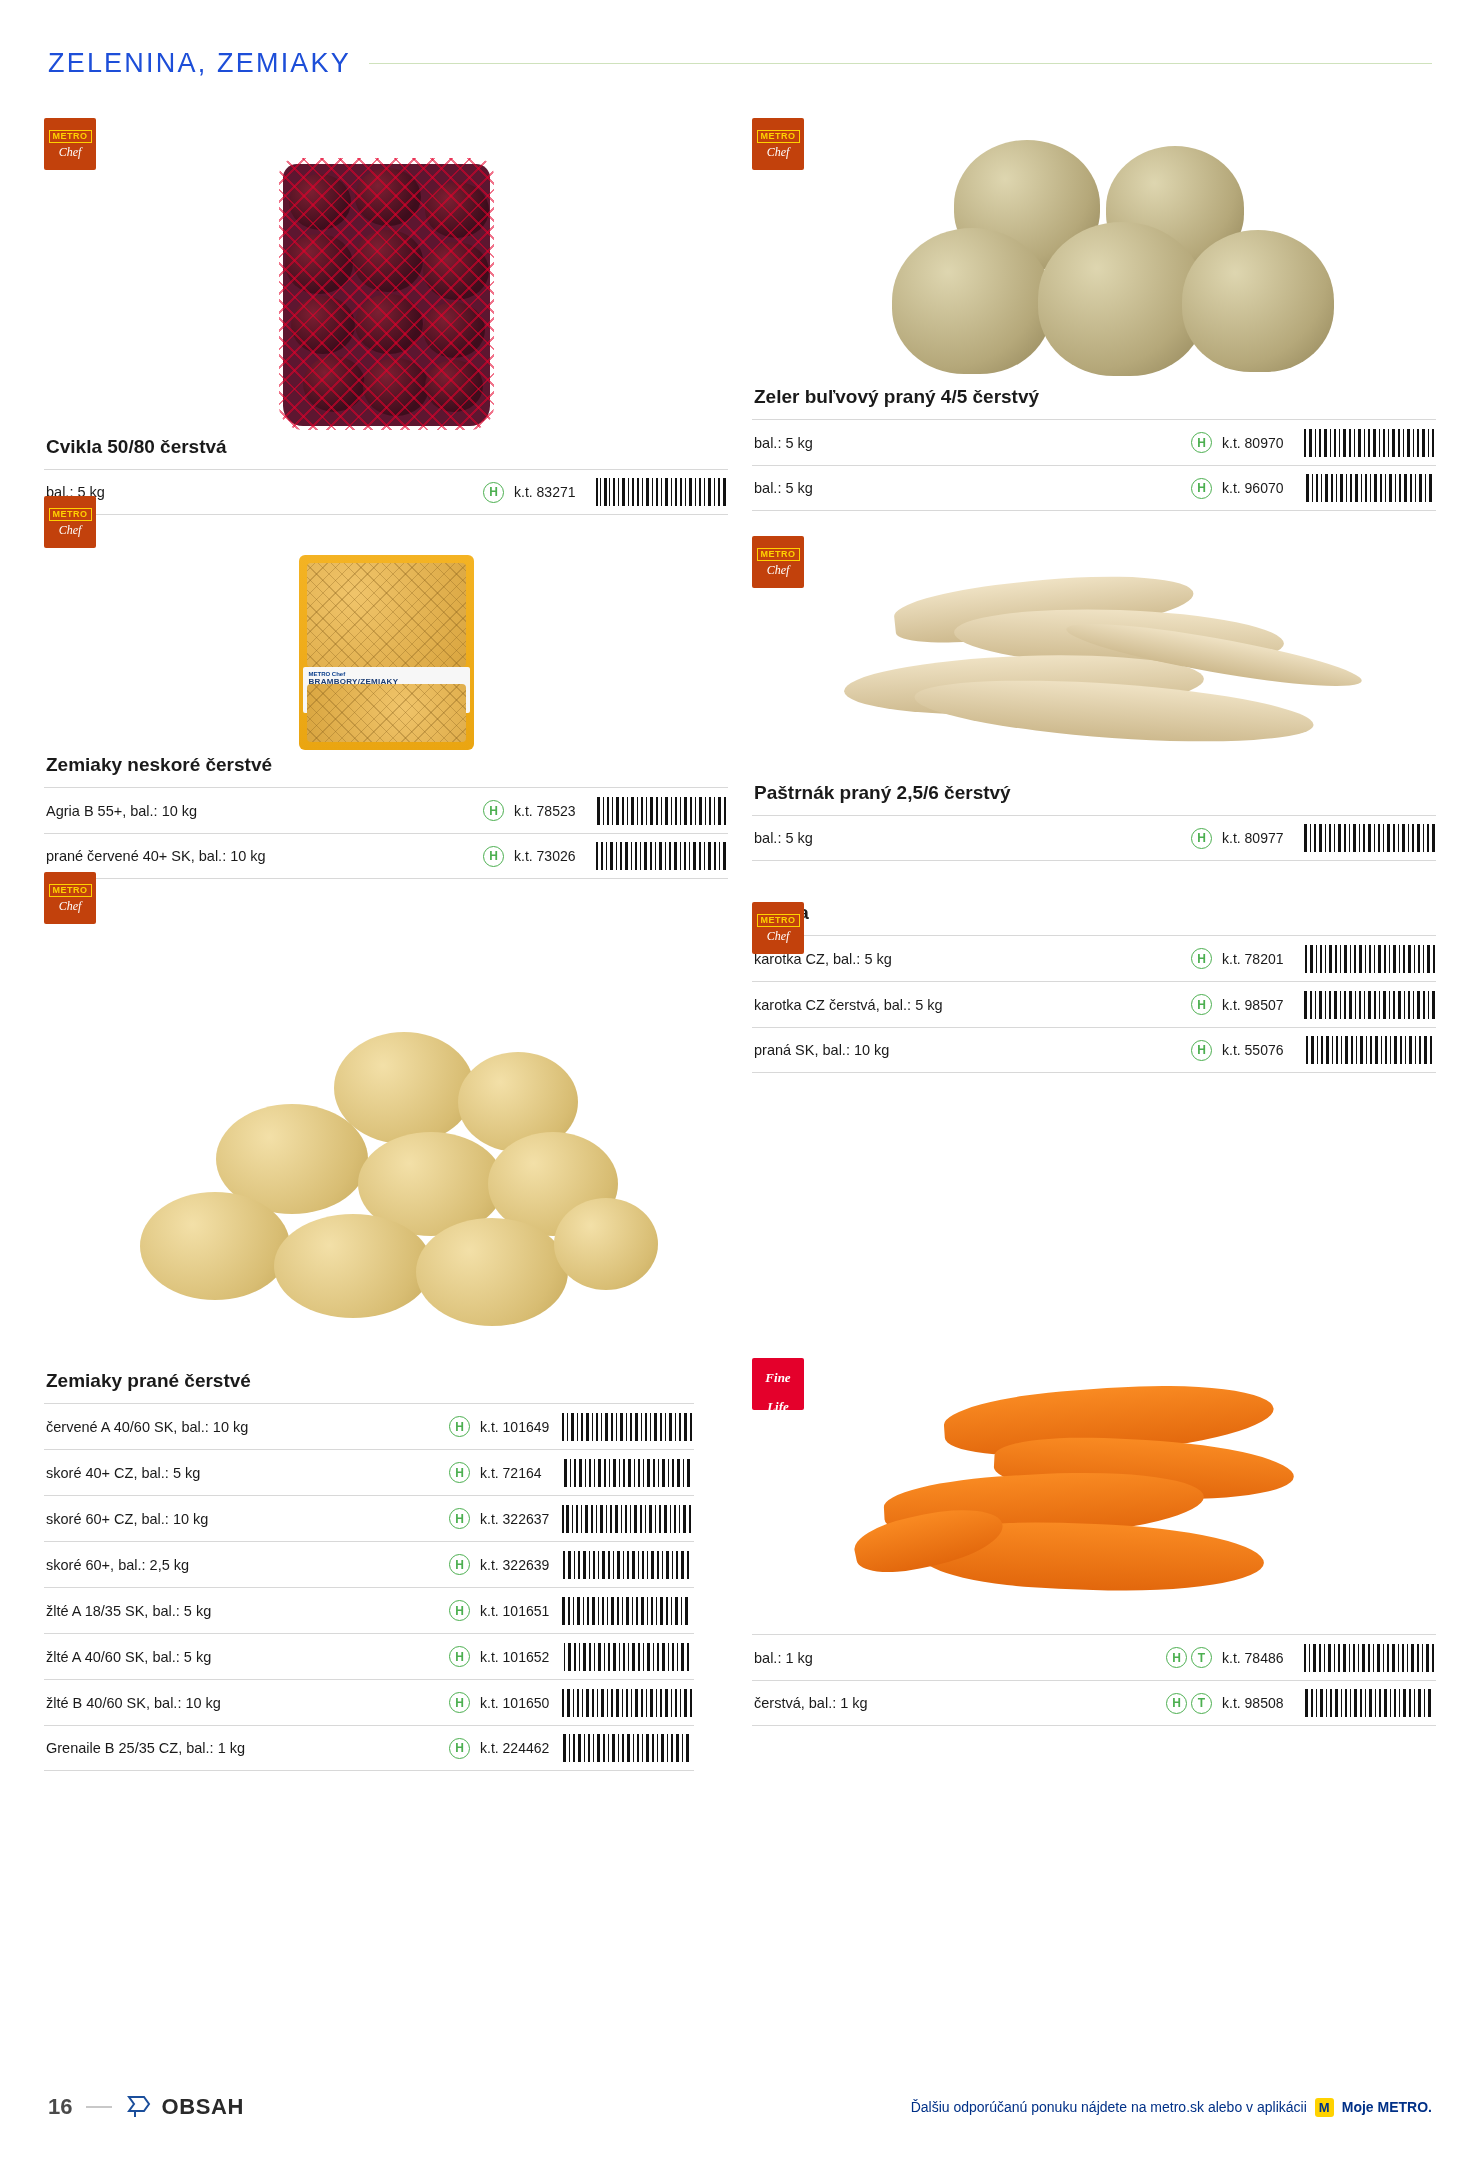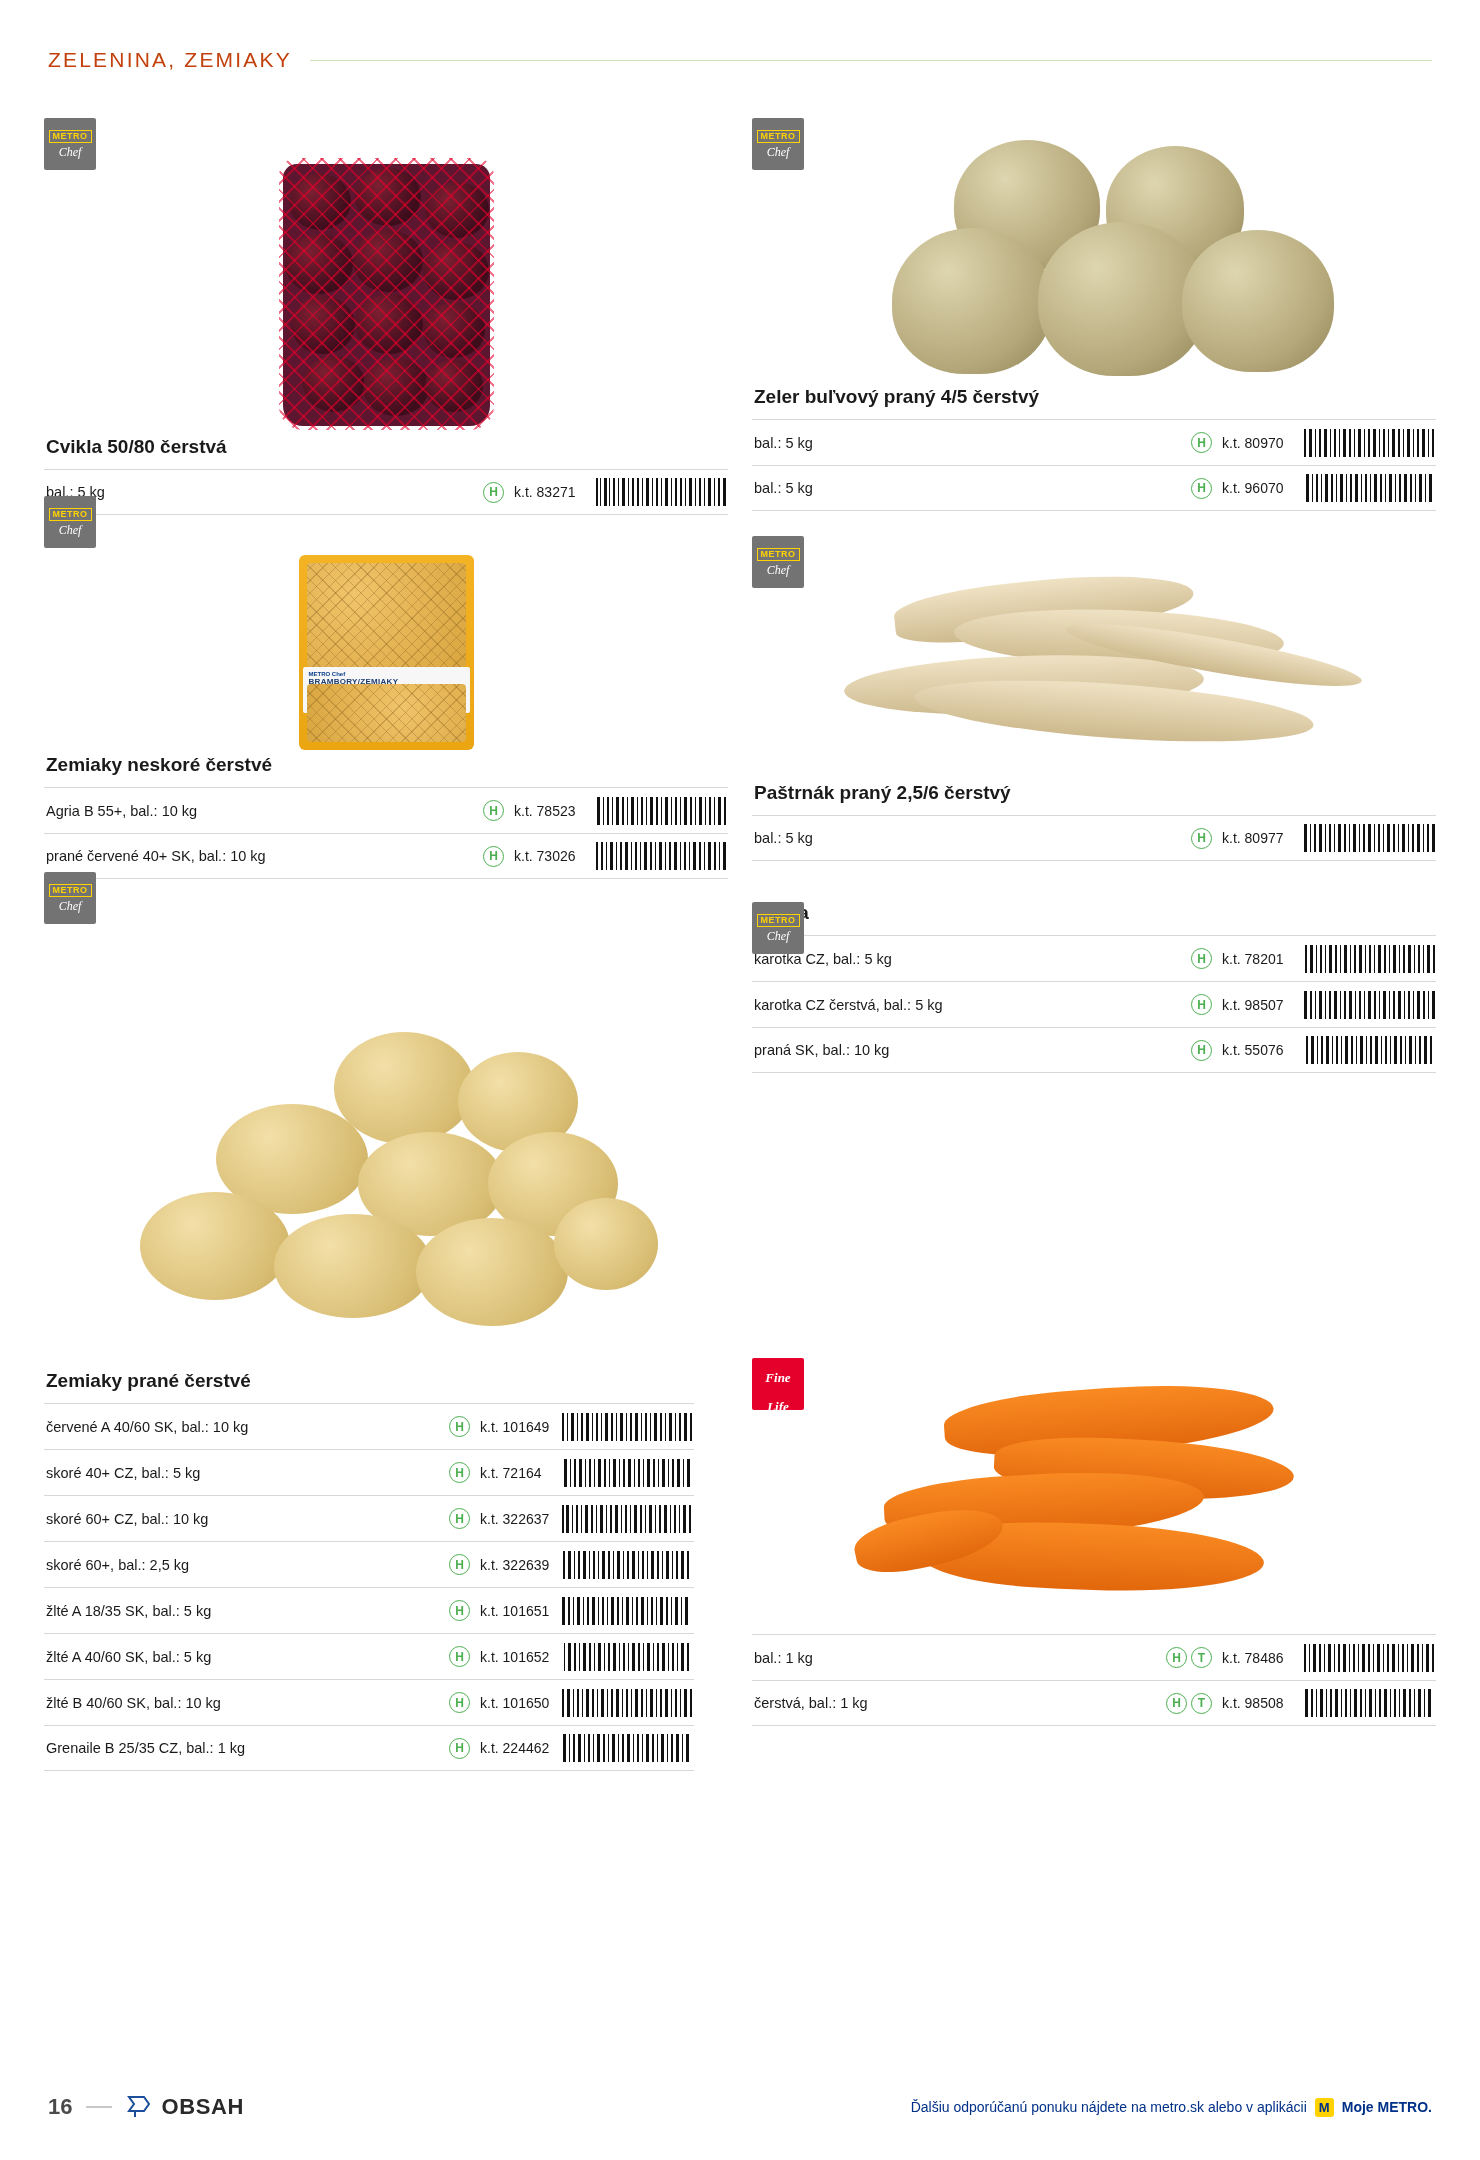--- a/index.html
+++ b/index.html
@@ -14,23 +14,23 @@
   }
 
   
   .page-header {
     position:absolute;
     top:48px; left:0; right:0;
     display:flex; align-items:center;
     padding:0 48px;
   }
   .page-header .title {
-    font-size:21px;
+    font-size:27px;
     letter-spacing:2.2px;
-    color:#c2410c;
+    color:#1d4ed8;
     font-weight:400;
     white-space:nowrap;
     padding-right:18px;
   }
   .page-header .rule {
     flex:1; height:1px; background:#cfe2bc;
   }
 
   
   .columns {
@@ -39,21 +39,21 @@
     width:1392px;
     display:flex;
     gap:24px;
   }
   .col { width:684px; position:relative; }
 
   
   .product { position:relative; }
   .brandbox {
     width:52px; height:52px;
-    background:#737373;
+    background:#c2410c;
     color:#fff;
     border-radius:2px;
     display:flex; flex-direction:column;
     align-items:center; justify-content:center;
     line-height:1;
     position:absolute;
     top:0; left:0;
     z-index:3;
   }
   .brandbox .b1 {

